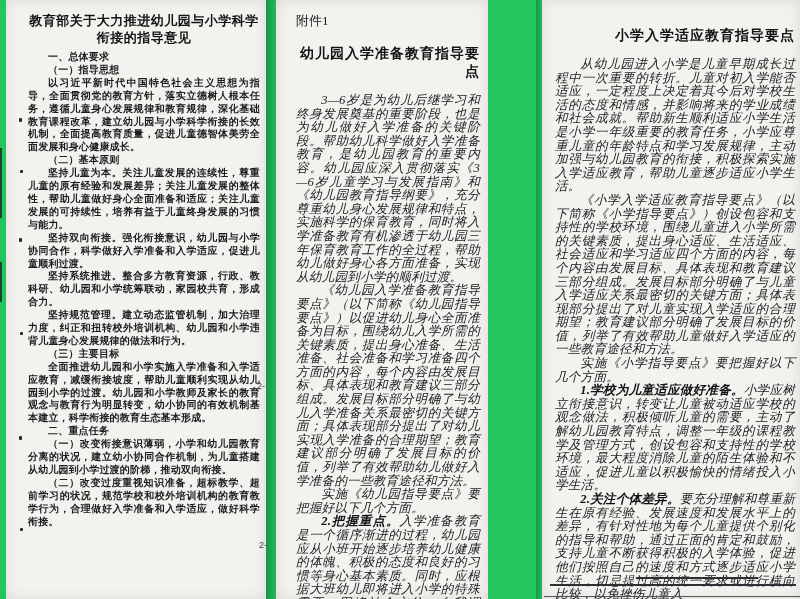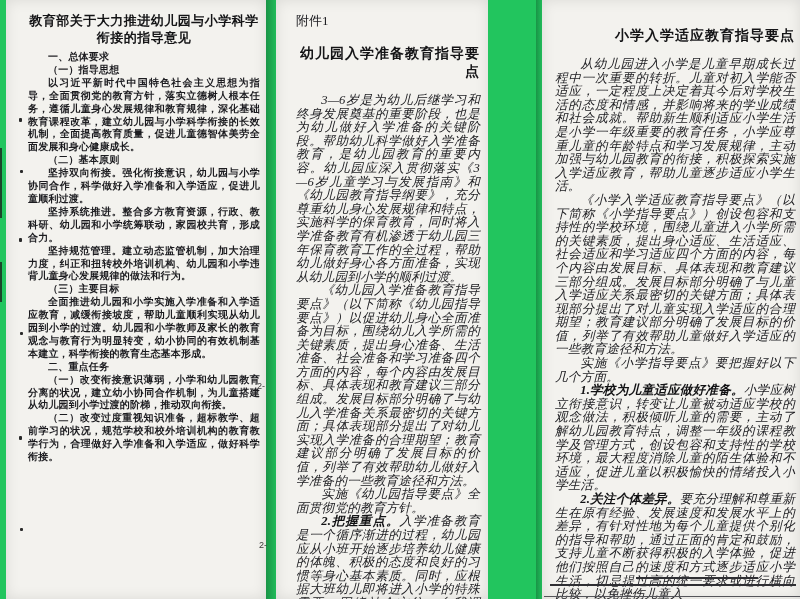--- a/index.html
+++ b/index.html
@@ -55,20 +55,21 @@
     <div class="inner">
       <div class="doc-title">
         <div>教育部关于大力推进幼儿园与小学科学</div>
         <div>衔接的指导意见</div>
       </div>
       <div class="body" id="p1-body">
           <p class="para">一、总体要求</p>
           <p class="para">（一）指导思想</p>
           <p class="para">以习近平新时代中国特色社会主义思想为指导，全面贯彻党的教育方针，落实立德树人根本任务，遵循儿童身心发展规律和教育规律，深化基础教育课程改革，建立幼儿园与小学科学衔接的长效机制，全面提高教育质量，促进儿童德智体美劳全面发展和身心健康成长。</p>
           <p class="para">（二）基本原则</p>
+          <p class="para">坚持儿童为本。关注儿童发展的连续性，尊重儿童的原有经验和发展差异；关注儿童发展的整体性，帮助儿童做好身心全面准备和适应；关注儿童发展的可持续性，培养有益于儿童终身发展的习惯与能力。</p>
           <p class="para">坚持双向衔接。强化衔接意识，幼儿园与小学协同合作，科学做好入学准备和入学适应，促进儿童顺利过渡。</p>
           <p class="para">坚持系统推进。整合多方教育资源，行政、教科研、幼儿园和小学统筹联动，家园校共育，形成合力。</p>
           <p class="para">坚持规范管理。建立动态监管机制，加大治理力度，纠正和扭转校外培训机构、幼儿园和小学违背儿童身心发展规律的做法和行为。</p>
           <p class="para">（三）主要目标</p>
           <p class="para">全面推进幼儿园和小学实施入学准备和入学适应教育，减缓衔接坡度，帮助儿童顺利实现从幼儿园到小学的过渡。幼儿园和小学教师及家长的教育观念与教育行为明显转变，幼小协同的有效机制基本建立，科学衔接的教育生态基本形成。</p>
           <p class="para">二、重点任务</p>
           <p class="para">（一）改变衔接意识薄弱，小学和幼儿园教育分离的状况，建立幼小协同合作机制，为儿童搭建从幼儿园到小学过渡的阶梯，推动双向衔接。</p>
           <p class="para">（二）改变过度重视知识准备，超标教学、超前学习的状况，规范学校和校外培训机构的教育教学行为，合理做好入学准备和入学适应，做好科学衔接。</p>
         </div>
     </div>
@@ -76,21 +77,21 @@
 
   <div class="gutter-shadow" id="gutter1"></div>
 
   <div class="page att" id="page2">
     <div class="inner">
       <div class="att-label">附件1</div>
       <div class="att-title">幼儿园入学准备教育指导要点</div>
       <div id="p2-body">
           <p class="para">3—6岁是为幼儿后继学习和终身发展奠基的重要阶段，也是为幼儿做好入学准备的关键阶段。帮助幼儿科学做好入学准备教育，是幼儿园教育的重要内容。幼儿园应深入贯彻落实《3—6岁儿童学习与发展指南》和《幼儿园教育指导纲要》，充分尊重幼儿身心发展规律和特点，实施科学的保育教育，同时将入学准备教育有机渗透于幼儿园三年保育教育工作的全过程，帮助幼儿做好身心各方面准备，实现从幼儿园到小学的顺利过渡。</p>
           <p class="para">《幼儿园入学准备教育指导要点》（以下简称《幼儿园指导要点》）以促进幼儿身心全面准备为目标，围绕幼儿入学所需的关键素质，提出身心准备、生活准备、社会准备和学习准备四个方面的内容，每个内容由发展目标、具体表现和教育建议三部分组成。发展目标部分明确了与幼儿入学准备关系最密切的关键方面；具体表现部分提出了对幼儿实现入学准备的合理期望；教育建议部分明确了发展目标的价值，列举了有效帮助幼儿做好入学准备的一些教育途径和方法。</p>
-          <p class="para">实施《幼儿园指导要点》全面贯彻党的教育方针。</p>
+          <p class="para">实施《幼儿园指导要点》要把握好以下几个方面。</p>
           <p class="para"><b>2.把握重点。</b>入学准备教育是一个循序渐进的过程，幼儿园应从小班开始逐步培养幼儿健康的体魄、积极的态度和良好的习惯等身心基本素质。同时，应根据大班幼儿即将进入小学的特殊需要，围绕社会交往、自我调控、规则意识、专注坚持等进入小学所需的关键素</p>
         </div>
     </div>
   </div>
 
   <div class="gutter-shadow" id="gutter2"></div>
 
   <div class="page att" id="page3">
     <div class="inner">
       <div class="att-title">小学入学适应教育指导要点</div>

